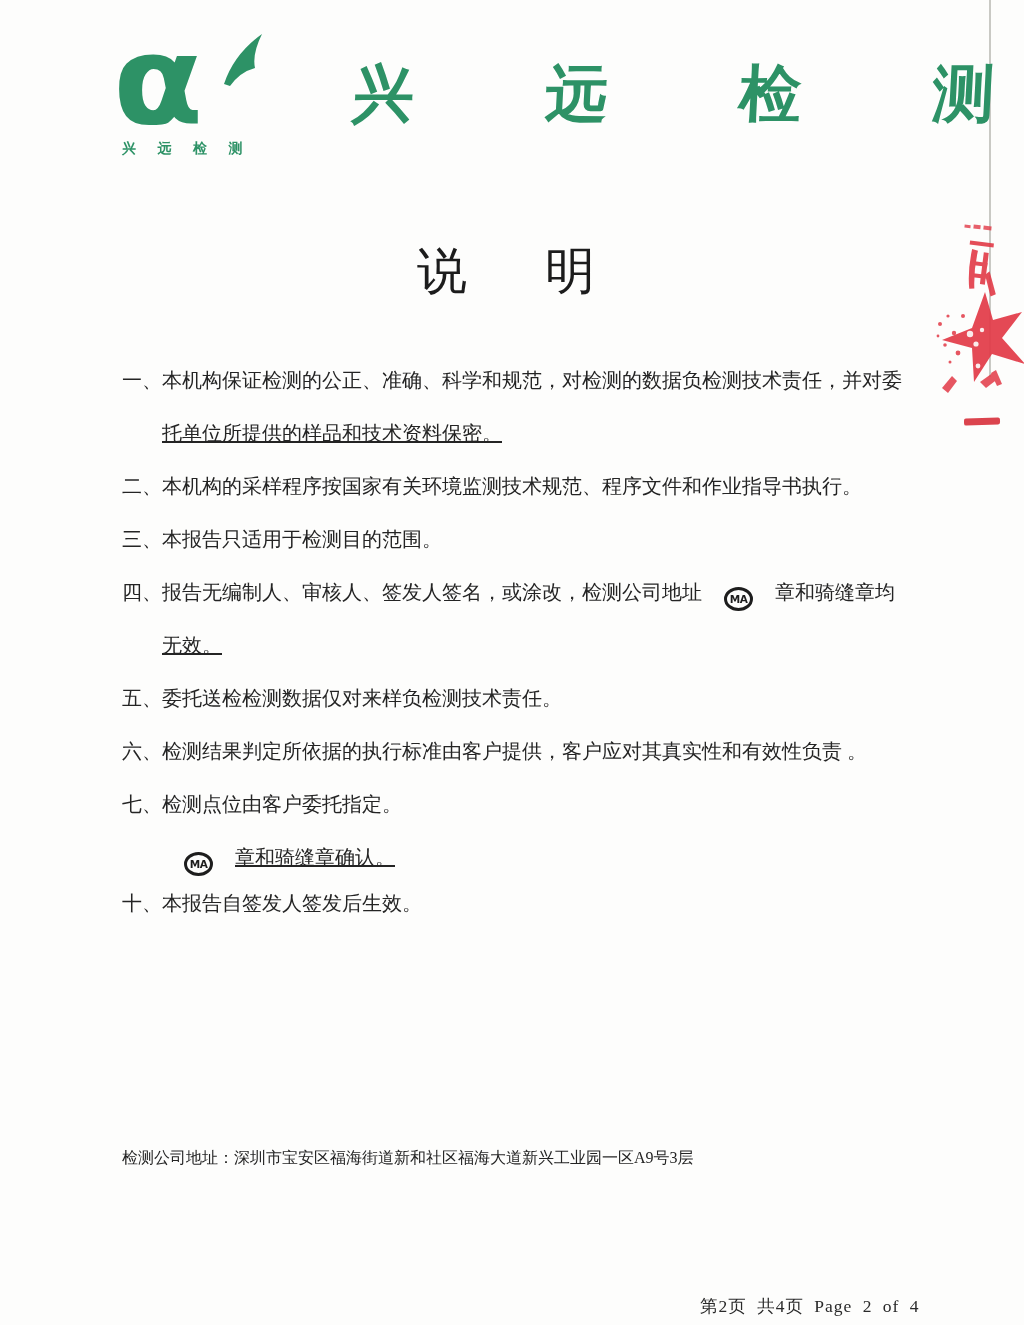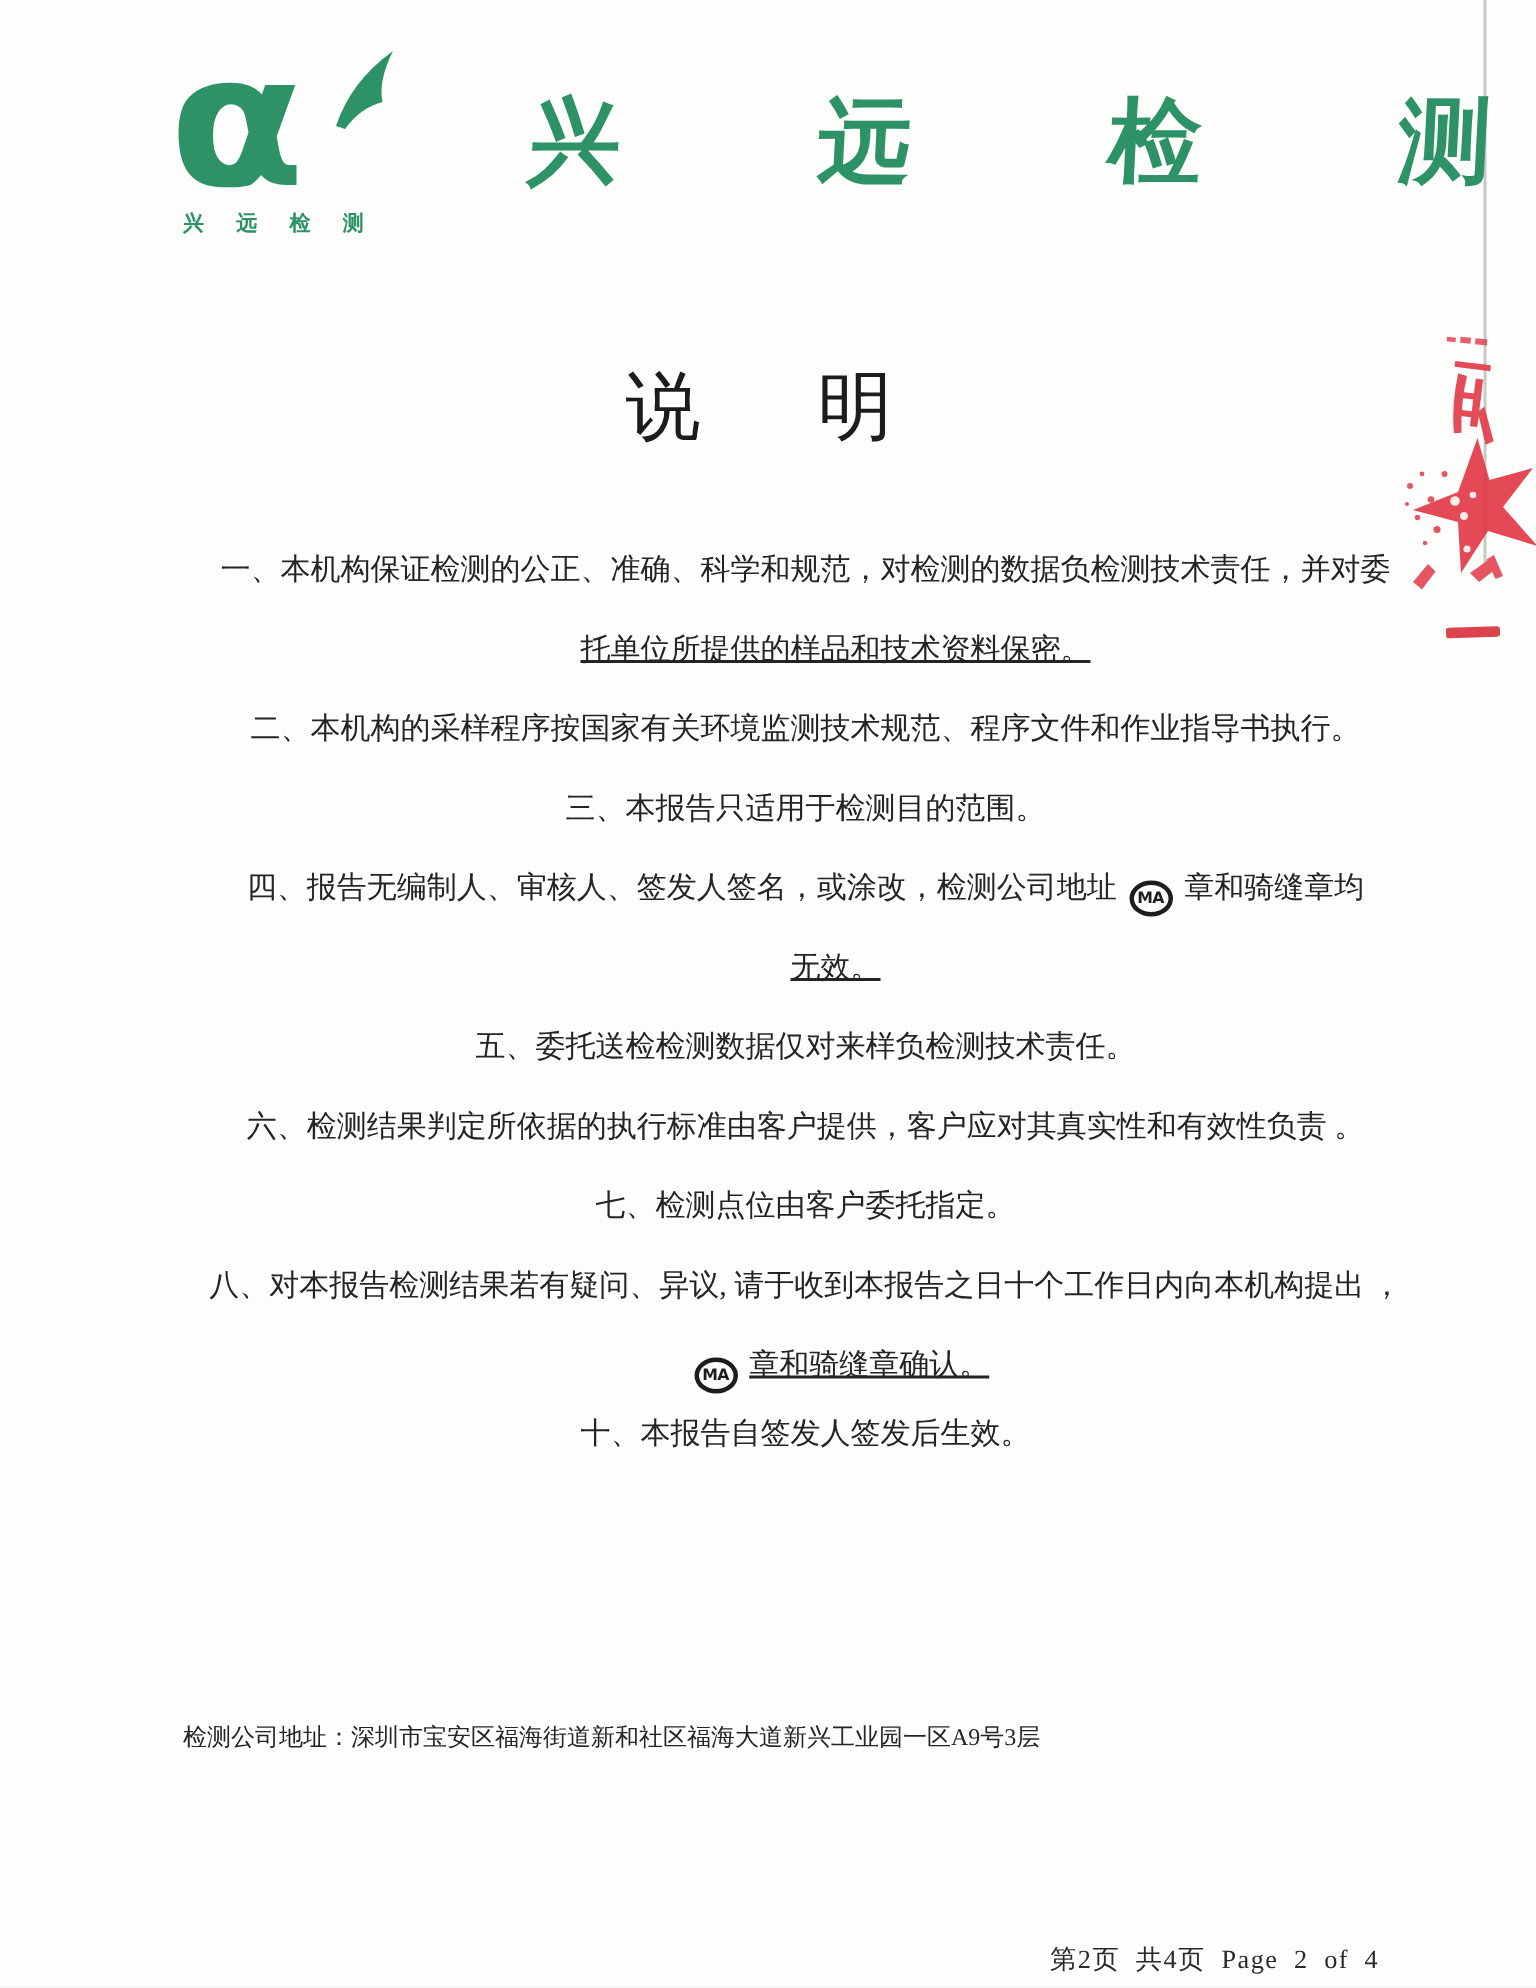--- a/index.html
+++ b/index.html
@@ -37,31 +37,31 @@
   
   .edge-line{position:absolute;left:989px;top:0;width:1.5px;height:377px;background:#c9c9c4;}
   .stamp{position:absolute;left:930px;top:212px;}
   
   .doc-title{
     position:absolute;left:0;top:238px;width:1014px;
     display:flex;justify-content:center;gap:76px;
     font-size:50px;color:#1c1c1c;letter-spacing:2px;
   }
   
-  .notes{position:absolute;left:122px;top:365px;width:830px;text-align:center;}
+  .notes{position:absolute;left:122px;top:365px;width:830px;}
   .line{
     height:30px;line-height:30px;margin-bottom:23px;
     font-size:20px;white-space:nowrap;color:#242424;
   }
   .line .num{display:inline-block;min-width:40px;}
   .line.cont{padding-left:40px;text-decoration:underline;}
   .line.tight{margin-bottom:16px;}
   .cma{
     display:inline-flex;align-items:center;justify-content:center;
-    width:23px;height:18px;margin:0 8px;vertical-align:-4px;
+    width:23px;height:18px;margin:0 22px;vertical-align:-4px;
     border:3.5px solid #1d1d1d;border-radius:50%;
     font-family:"DejaVu Sans",sans-serif;font-weight:bold;
     font-size:10.5px;letter-spacing:-0.5px;color:#1d1d1d;line-height:1;
     background:#fdfdfc;
   }
   
   .address-line{
     position:absolute;left:122px;top:1148px;
     font-size:16px;white-space:nowrap;color:#242424;
   }
@@ -168,23 +168,20 @@
     </div>
 
     <div class="line">
       <span class="num">六、</span><span>检测结果判定所依据的执行标准由客户提供，客户应对其真实性和有效性负责 。</span>
     </div>
 
     <div class="line">
       <span class="num">七、</span><span>检测点位由客户委托指定。</span>
     </div>
 
-    <div class="line">
-      <span class="num">八、</span><span>对本报告检测结果若有疑问、异议, 请于收到本报告之日十个工作日内向本机构提出 ，</span>
-    </div>
 
     <div class="line cont tight">
       <span class="cma">MA</span><span>章和骑缝章确认。</span>
     </div>
 
     <div class="line">
       <span class="num">十、</span><span>本报告自签发人签发后生效。</span>
     </div>
 
   </div>

